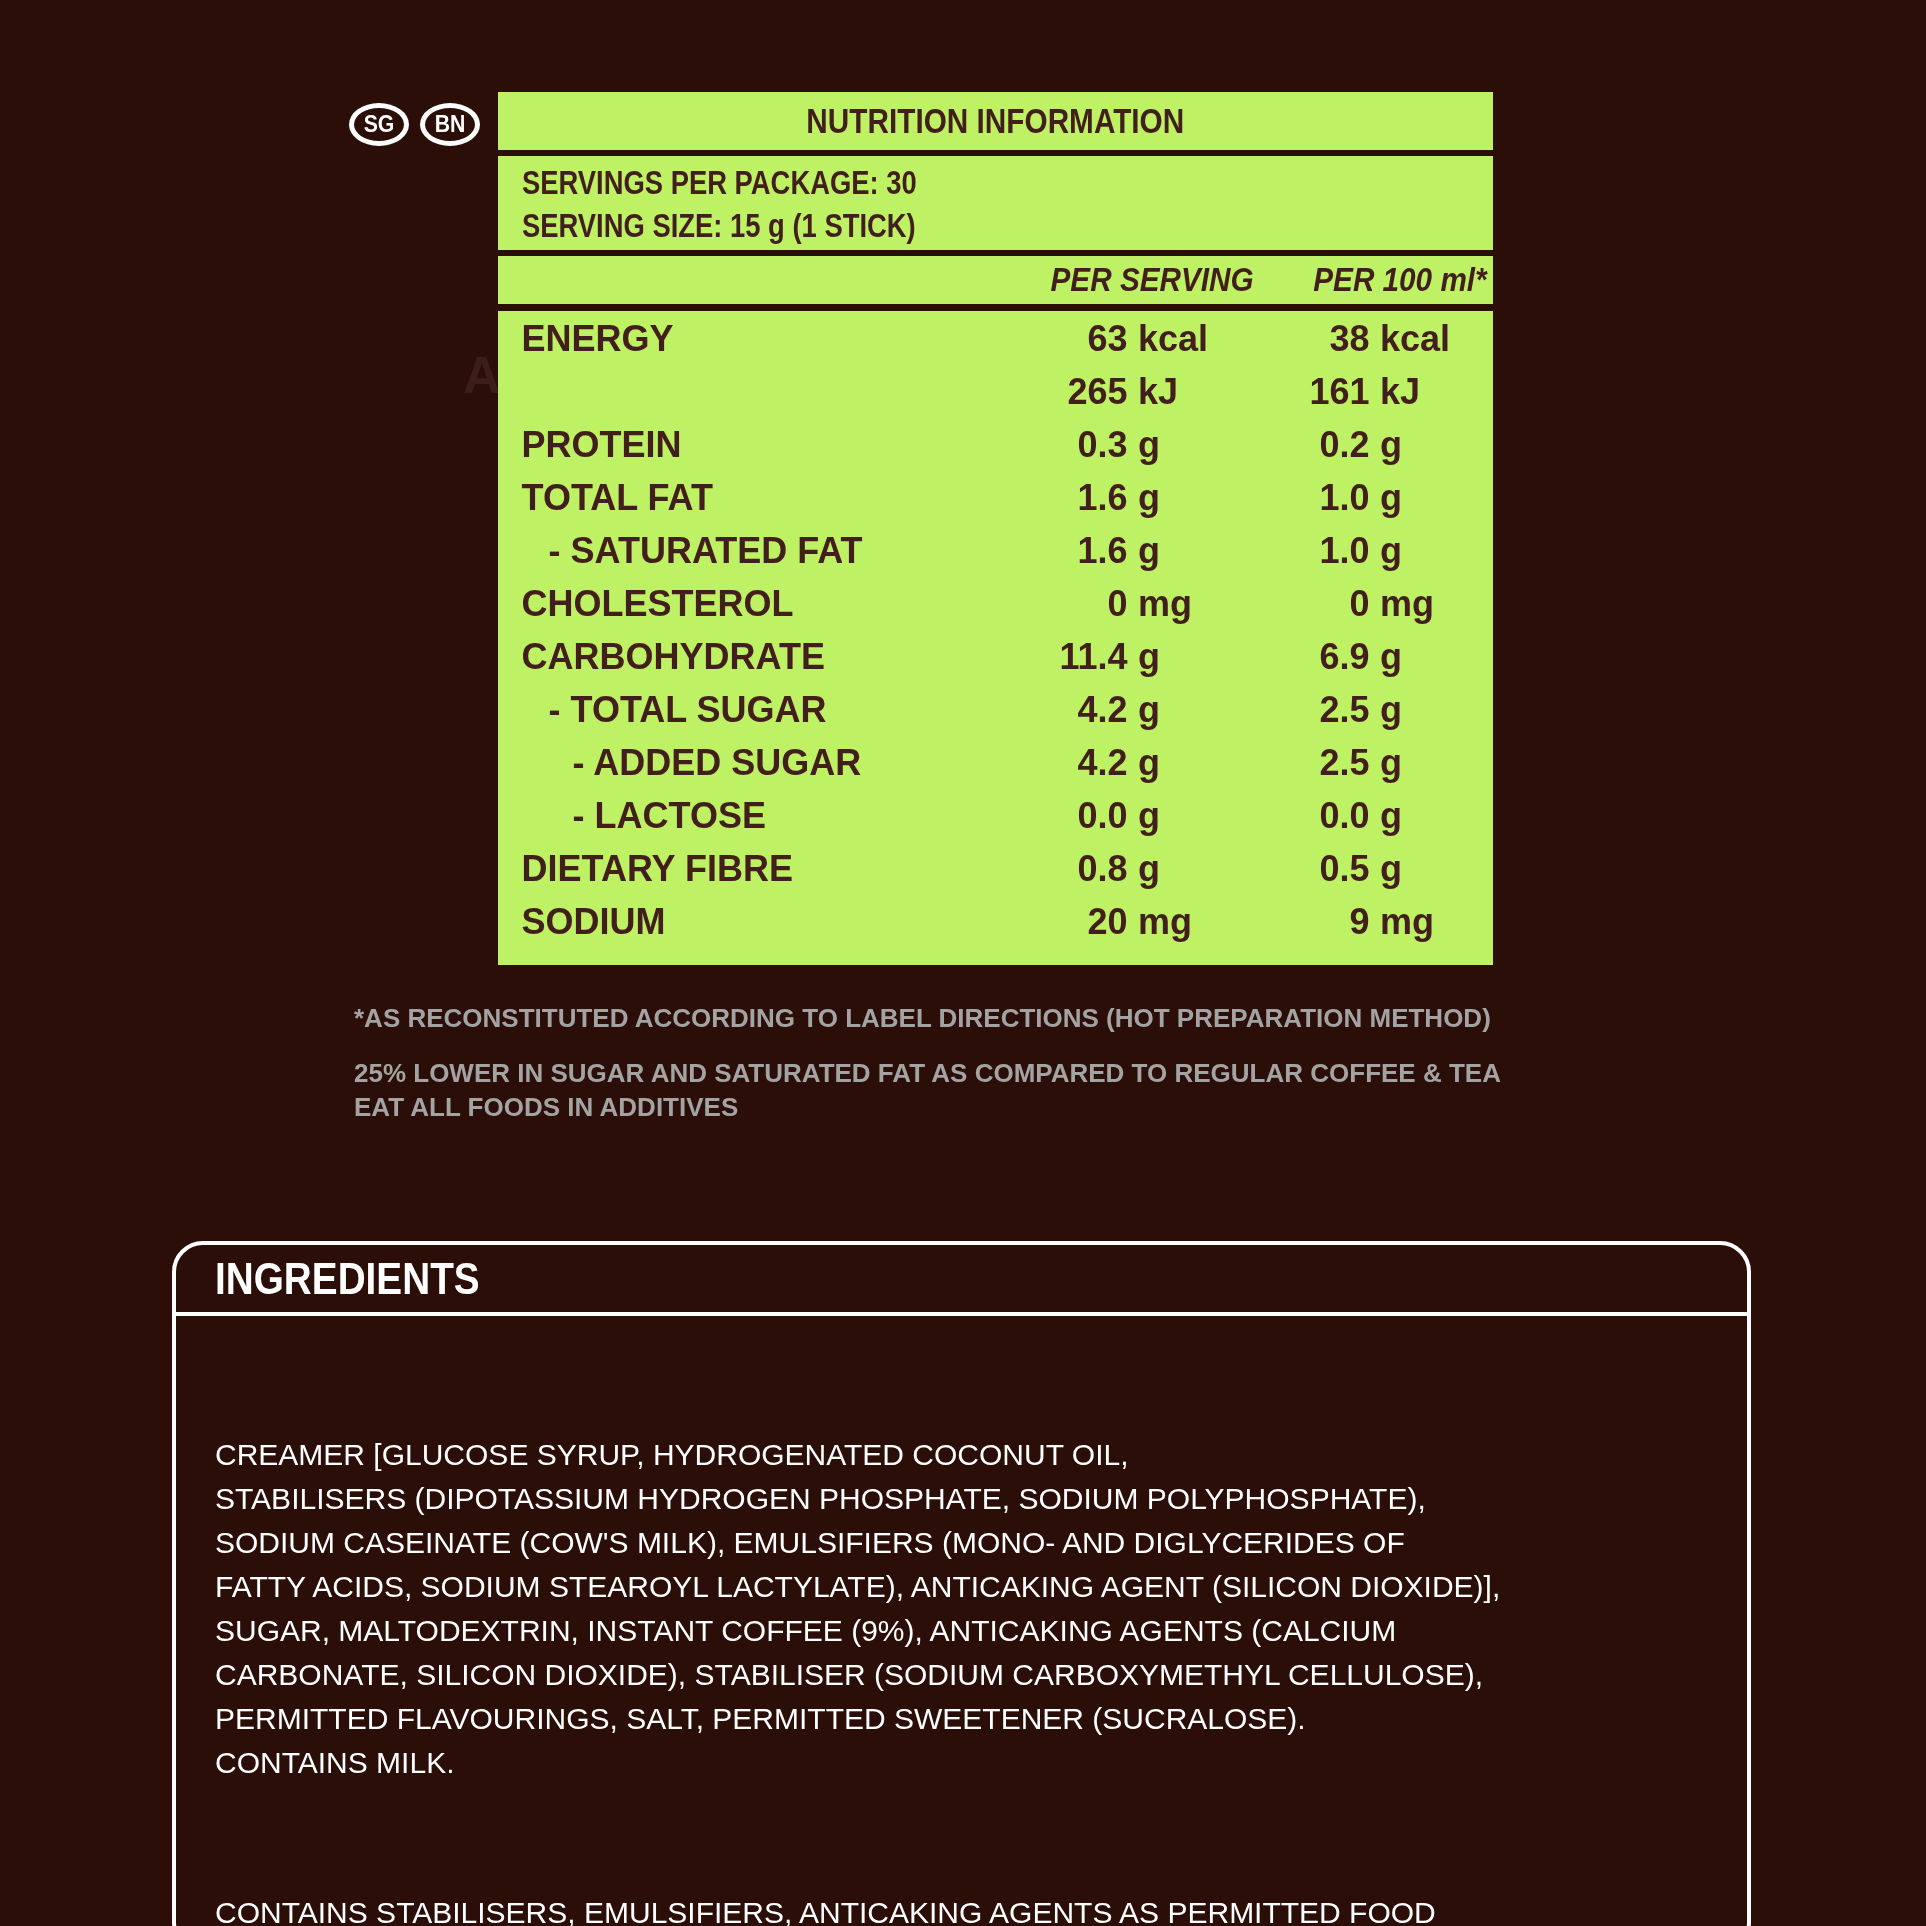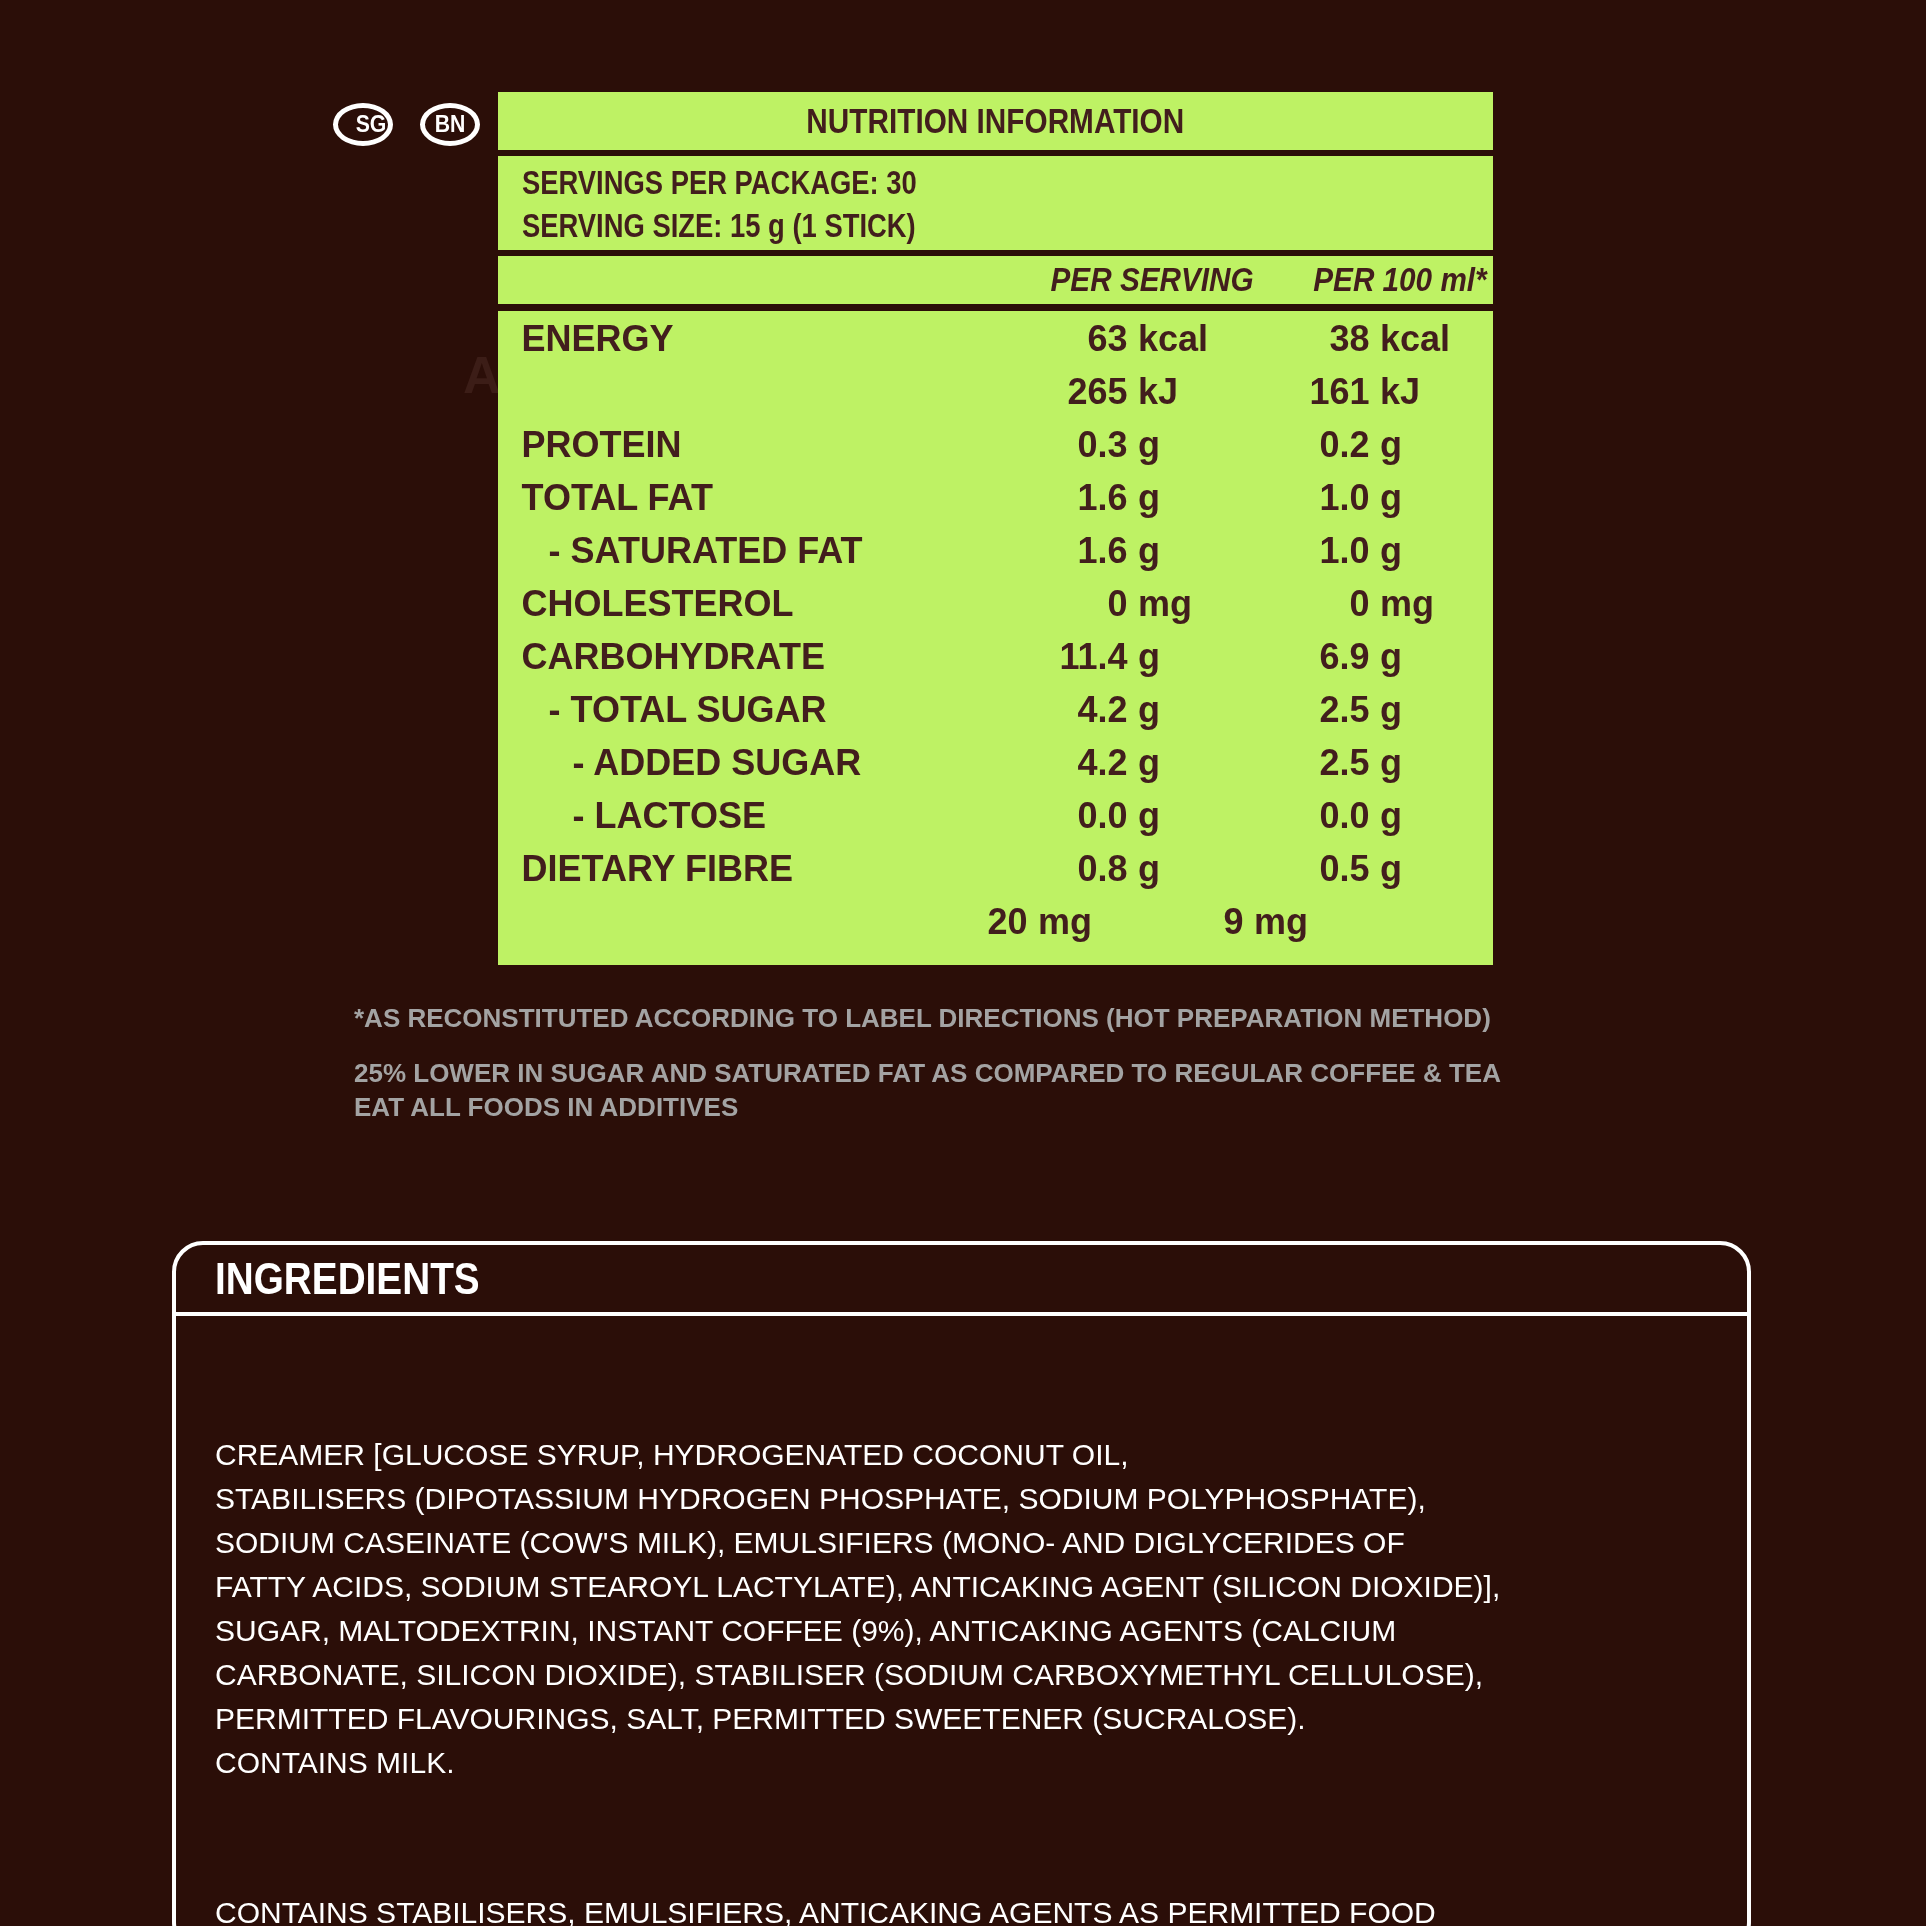--- a/index.html
+++ b/index.html
@@ -6,21 +6,21 @@
   body{width:1926px;height:1926px;overflow:hidden;font-family:"Liberation Sans",sans-serif;}
   .page{position:relative;width:1926px;height:1926px;background:#2B0E08;overflow:hidden;}
 
   
   .watermark{position:absolute;left:463px;top:345px;font-size:52px;font-weight:bold;color:#3C1D17;z-index:1;}
 
   
   .badge{position:absolute;top:103px;width:60px;height:43px;border:5.1px solid #FFFFFF;border-radius:50%;
          box-sizing:border-box;display:flex;align-items:center;justify-content:center;
          color:#FFFFFF;font-weight:bold;font-size:23.6px;z-index:2;}
-  .badge-sg{left:333px;justify-content:flex-end;} .badge-bn{left:420px;}
+  .badge-sg{left:349px;} .badge-bn{left:420px;}
 
   
   .panel{position:absolute;left:498px;top:92px;width:995px;z-index:2;color:#421E1D;font-weight:bold;}
   .box{background:#bef264;box-sizing:border-box;}
   .box-title{height:58px;margin-bottom:6.2px;display:flex;align-items:center;justify-content:center;font-size:35px;}
   .box-servings{height:94px;margin-bottom:6.2px;padding:5.1px 0 0 23.6px;font-size:33px;line-height:43px;}
   .box-colheads{height:48px;margin-bottom:6.2px;padding-left:23.6px;display:grid;
                 grid-template-columns:506px 216px 250px;align-items:center;font-size:33px;}
   .h1,.h2{text-align:right;font-style:italic;}
   .h2{padding-right:6.7px;}
@@ -176,20 +176,21 @@
 
       <div class="trow">
         <div class="lbl">DIETARY FIBRE</div>
         <div class="num">0.8</div>
         <div class="unit">g</div>
         <div class="num">0.5</div>
         <div class="unit">g</div>
       </div>
 
       <div class="trow">
+        <div class="lbl">SODIUM</div>
         <div class="num">20</div>
         <div class="unit">mg</div>
         <div class="num">9</div>
         <div class="unit">mg</div>
       </div>
 
     </div>
   </div>
 
   <div class="footnote f1">*AS RECONSTITUTED ACCORDING TO LABEL DIRECTIONS (HOT PREPARATION METHOD)</div>

